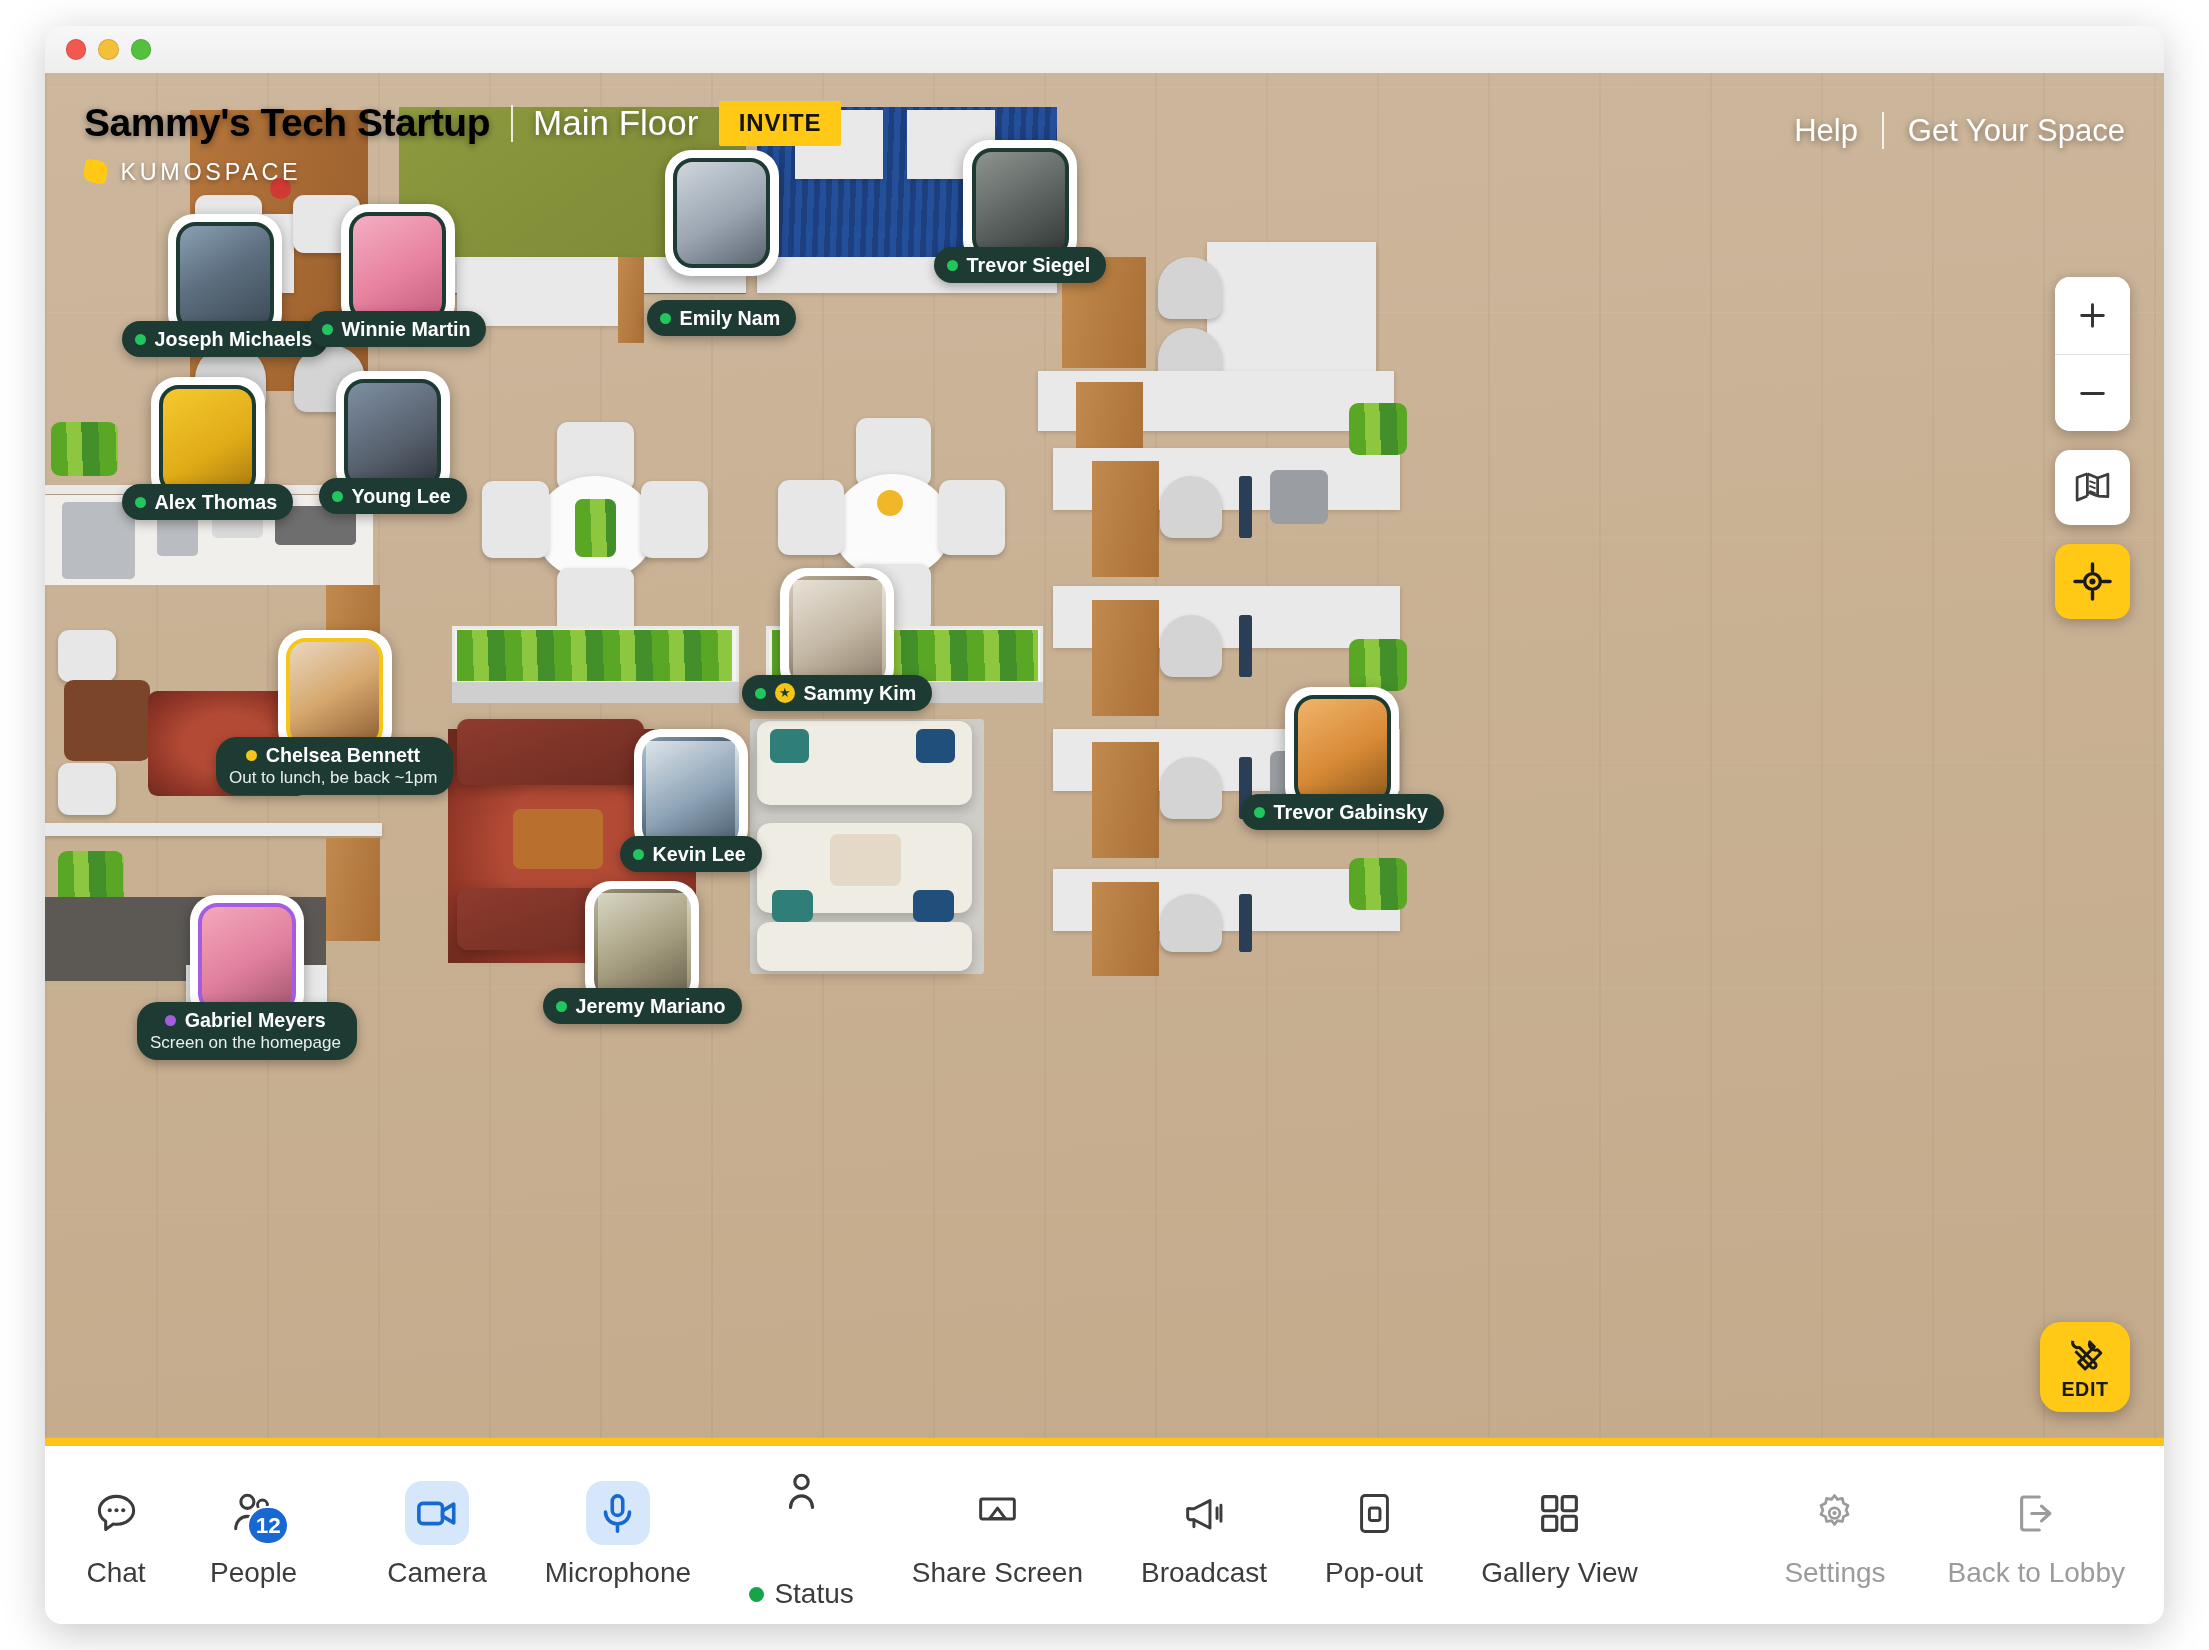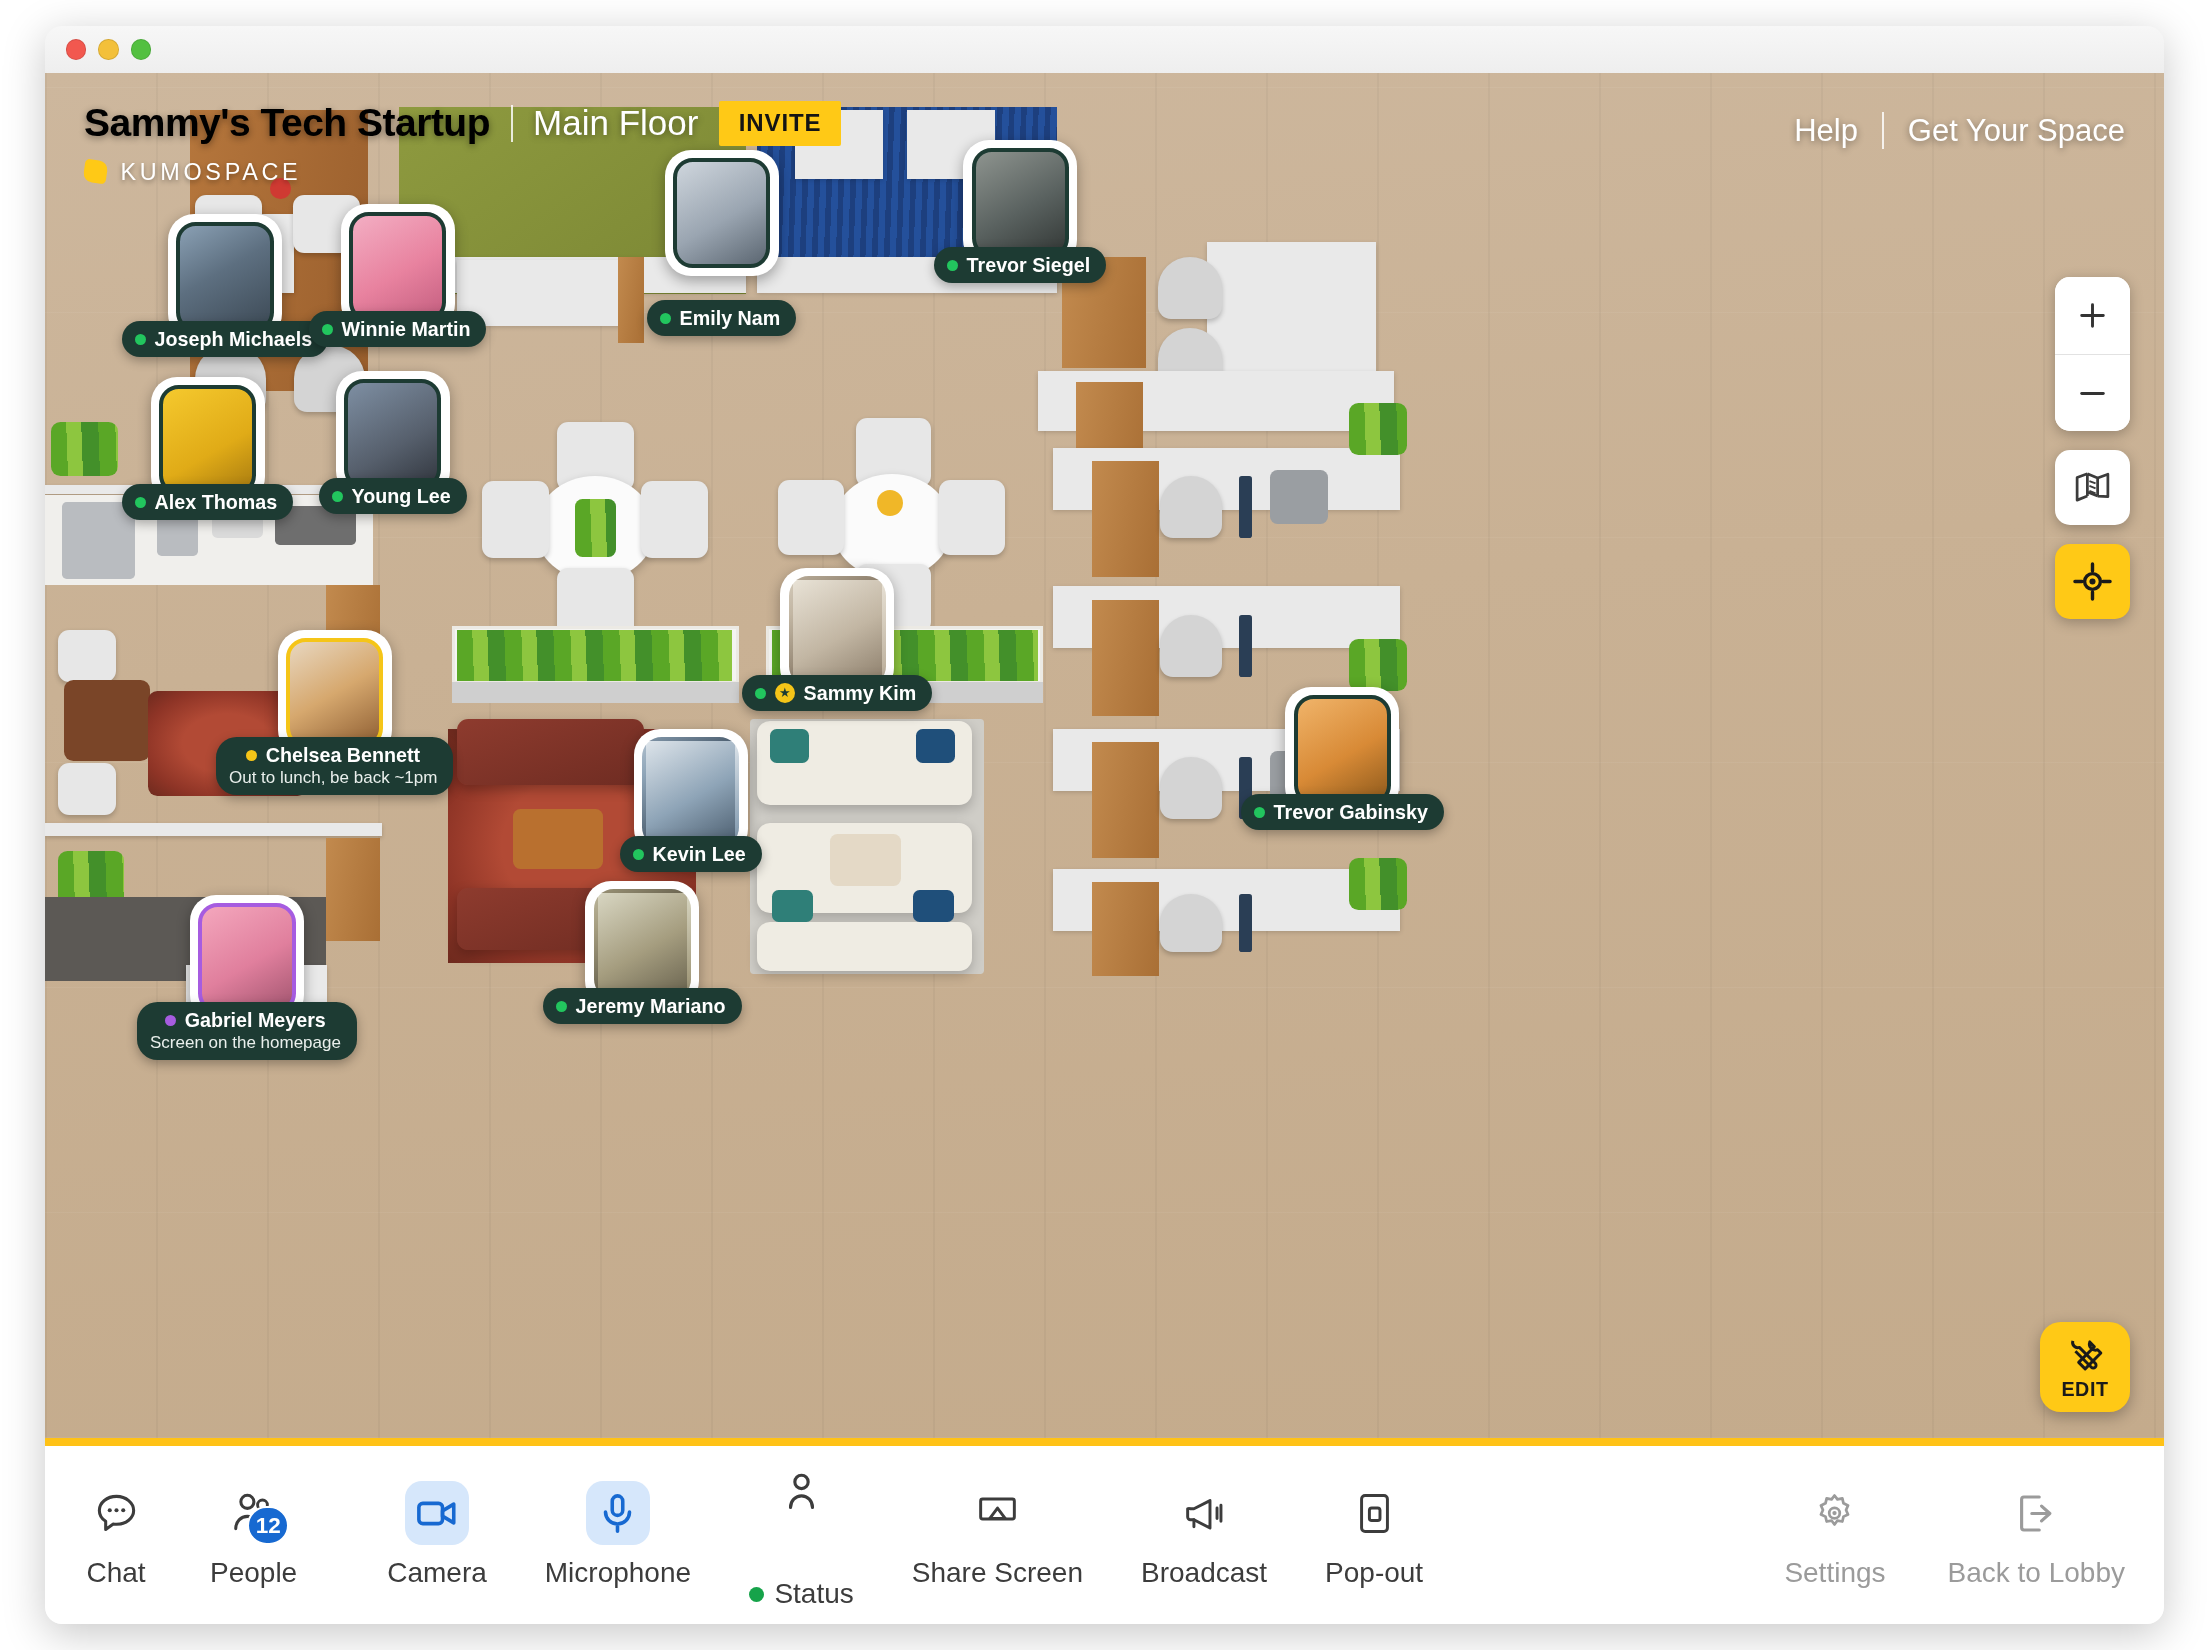--- a/index.html
+++ b/index.html
@@ -669,20 +669,31 @@
         </button>
         <button class="tb-item">
       <span class="tb-icon ">
             <svg width="47" height="47" viewBox="0 0 24 24">
               <rect x="5.4" y="2.8" width="13.2" height="18.4" rx="1.8" stroke="#3c3c3c" stroke-width="1.5" fill="none"></rect>
               <rect x="9.4" y="9.2" width="5.4" height="6.4" rx="1.2" stroke="#3c3c3c" stroke-width="1.5" fill="none"></rect>
             </svg>
           </span>
       <span class="tb-label  "><span>Pop-out</span></span>
         </button>
+        <button class="tb-item">
+      <span class="tb-icon ">
+            <svg width="47" height="47" viewBox="0 0 24 24">
+              <rect x="3.4" y="3.4" width="7.2" height="7.2" rx="1.1" stroke="#3c3c3c" stroke-width="1.6" fill="none"></rect>
+              <rect x="13.4" y="3.4" width="7.2" height="7.2" rx="1.1" stroke="#3c3c3c" stroke-width="1.6" fill="none"></rect>
+              <rect x="3.4" y="13.4" width="7.2" height="7.2" rx="1.1" stroke="#3c3c3c" stroke-width="1.6" fill="none"></rect>
+              <rect x="13.4" y="13.4" width="7.2" height="7.2" rx="1.1" stroke="#3c3c3c" stroke-width="1.6" fill="none"></rect>
+            </svg>
+          </span>
+      <span class="tb-label  "><span>Gallery View</span></span>
+        </button>
       </div>
     <div class="tb-group right" id="tb-right">
         <button class="tb-item">
       <span class="tb-icon ">
             <svg width="47" height="47" viewBox="0 0 24 24">
               <path d="M12 2.8l1.5 2 2.5-.5.6 2.5 2.3 1.1-1 2.3 1 2.3-2.3 1.1-.6 2.5-2.5-.5-1.5 2-1.5-2-2.5.5-.6-2.5-2.3-1.1 1-2.3-1-2.3 2.3-1.1.6-2.5 2.5.5z" stroke="#9b9b9b" stroke-width="1.4" fill="none" stroke-linejoin="round"></path>
               <circle cx="12" cy="11.8" r="2.7" stroke="#9b9b9b" stroke-width="1.4" fill="none"></circle>
               <circle cx="12" cy="11.8" r="1.1" fill="#9b9b9b"></circle>
             </svg>
           </span>

